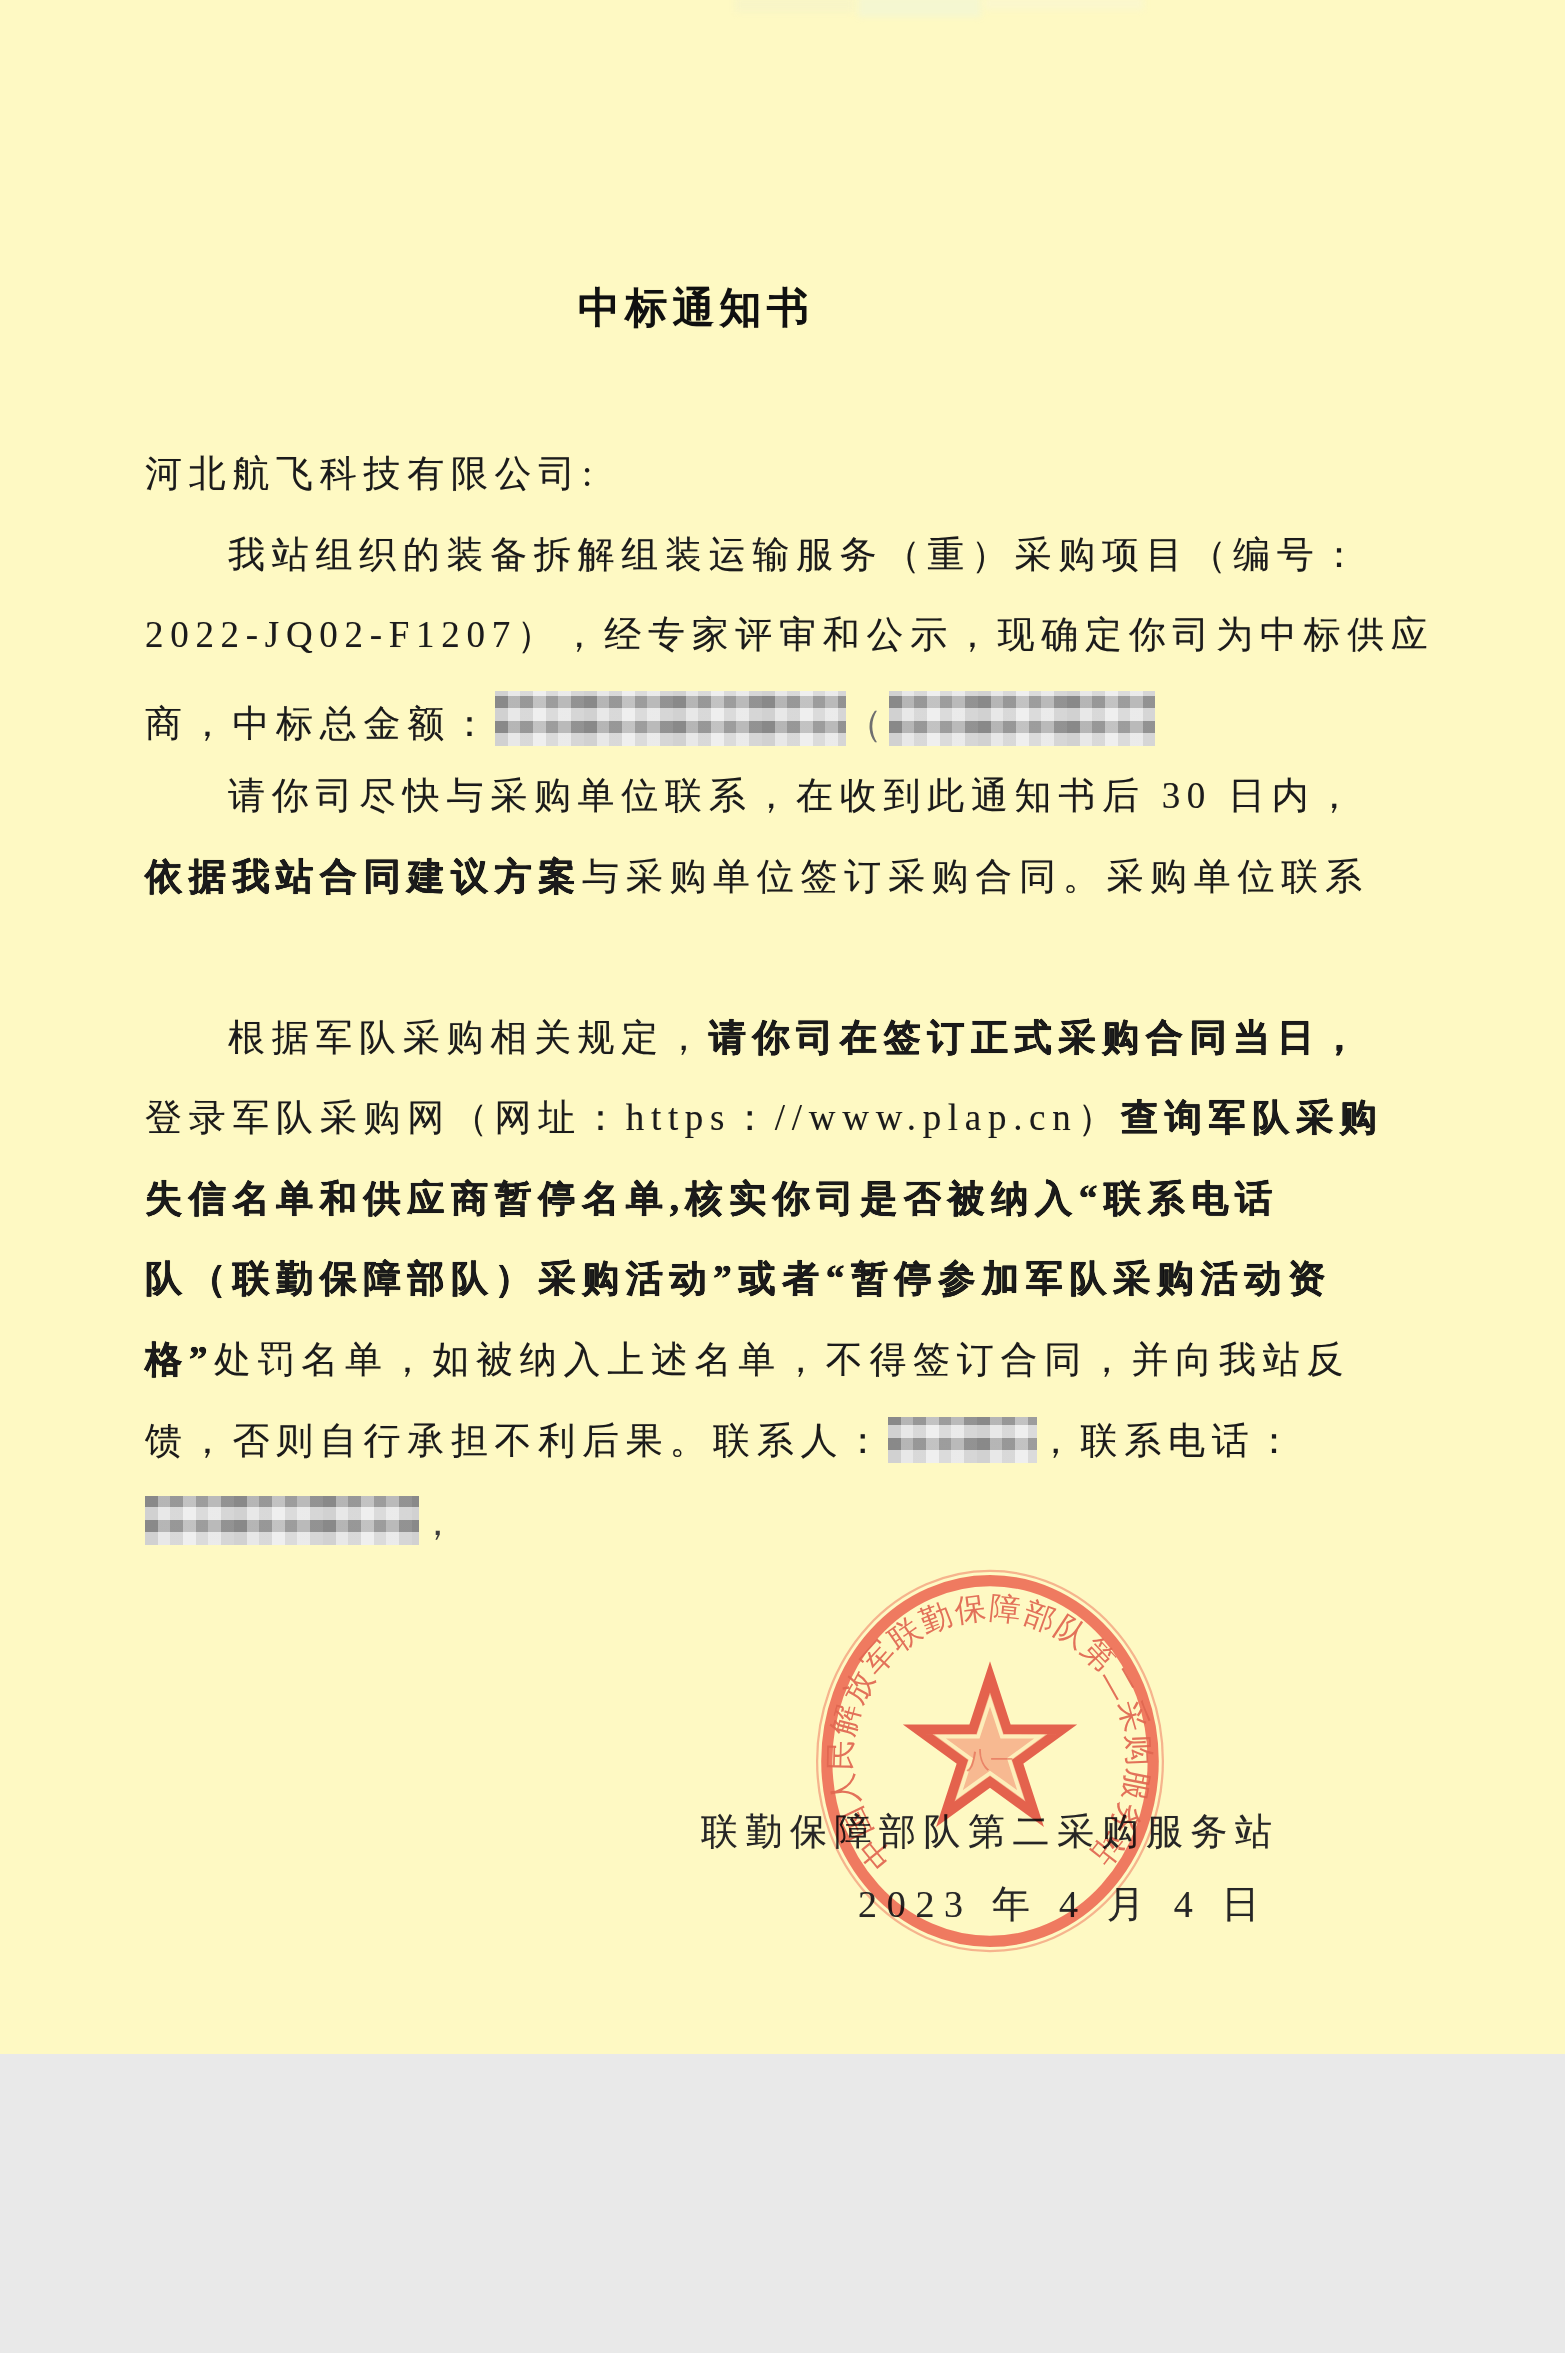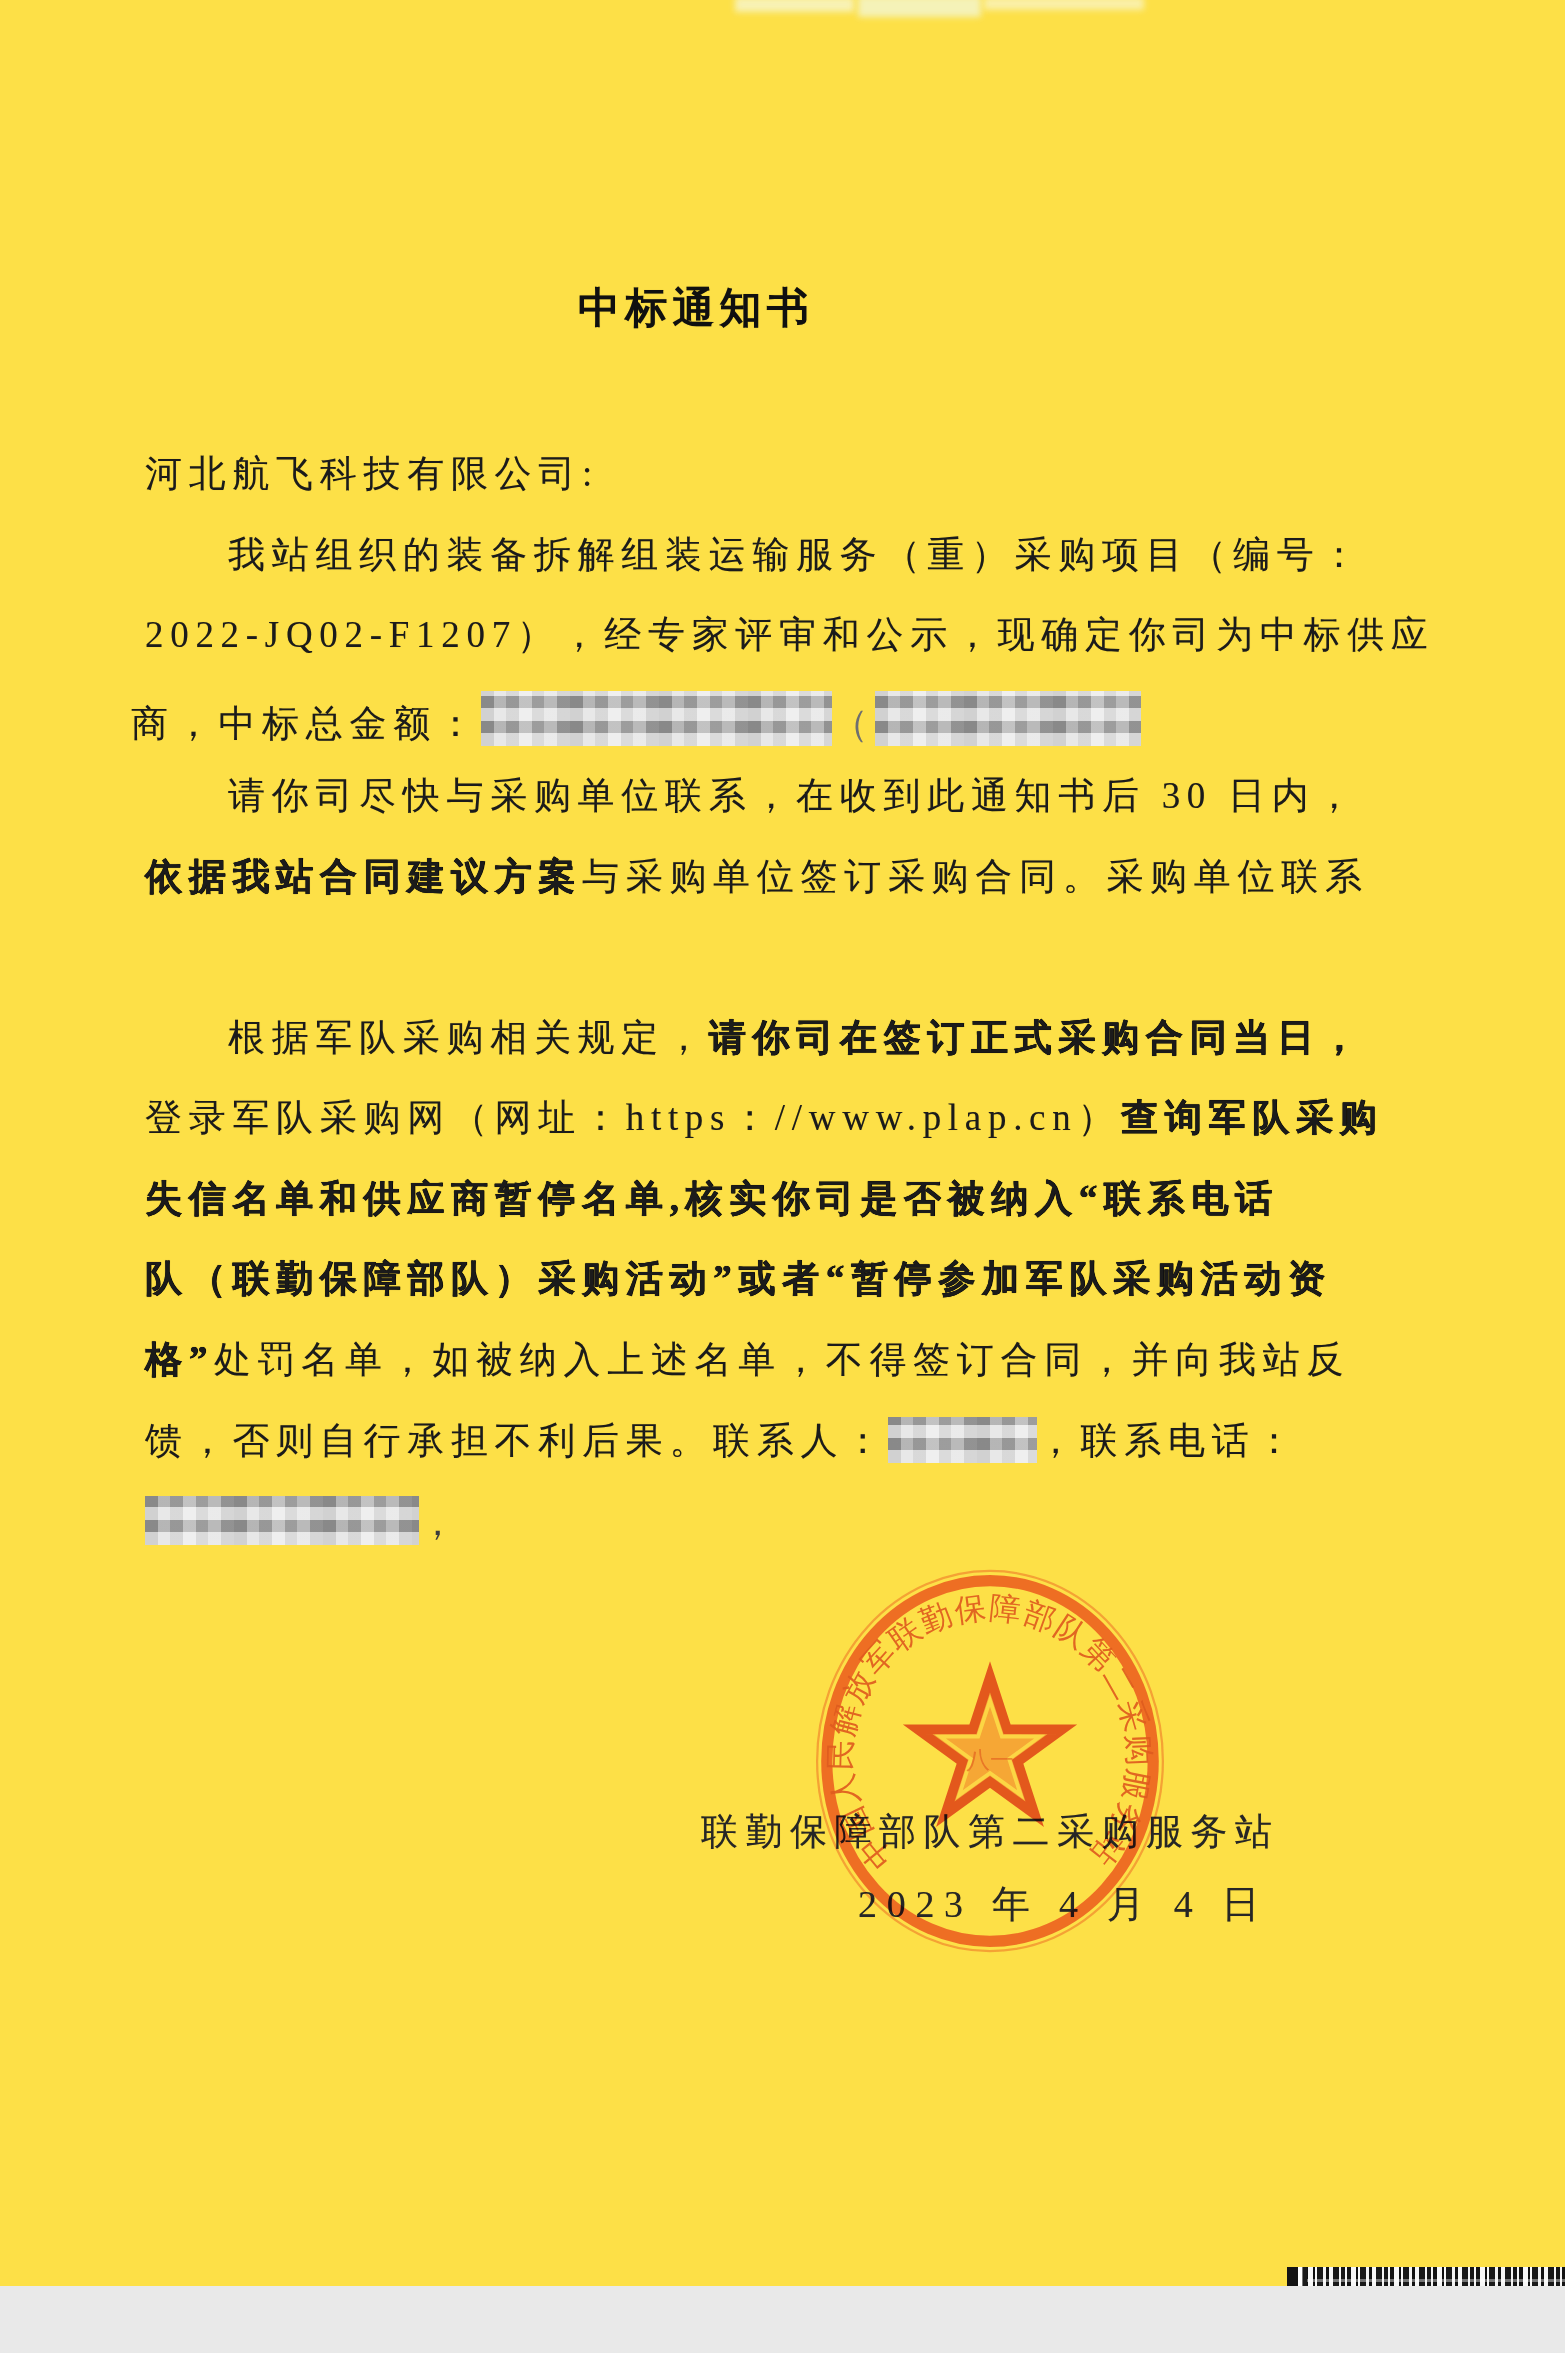--- a/index.html
+++ b/index.html
@@ -1,19 +1,19 @@
 <!DOCTYPE html>
 <html style="font-size:12px"><head>
 <meta charset="utf-8">
 <style>
   html,body{margin:0;padding:0;background:#e9e9e9;}
   .page{
     position:relative;
-    width:1565px;height:2286px;
-    background:#fde047;
+    width:1565px;height:2054px;
+    background:#fef9c3;
     overflow:hidden;
     font-family:"Liberation Serif","DejaVu Serif",serif;
   }
   .doc-title{
     position:absolute;
     font-size:42px;
     font-weight:bold;
     letter-spacing:5.2px;
     color:#101010;
     white-space:nowrap;
@@ -97,21 +97,21 @@
   <div class="smudge s3"></div>
 
   <div class="doc-title" style="left:578px;top:280px">中标通知书</div>
 
   <div class="line" style="left:145px;top:449px"><span>河北航飞科技有限公司:</span></div>
 
   <div class="line" style="left:228px;top:530px"><span>我站组织的装备拆解组装运输服务（重）采购项目（编号：</span></div>
 
   <div class="line" style="left:145px;top:610px"><span>2022-JQ02-F1207），经专家评审和公示，现确定你司为中标供应</span></div>
 
-  <div class="line" style="left:131px;top:691px"><span>商，中标总金额：</span><span class="mosaic" style="width:351px;height:55px"></span><span class="faint">（</span><span class="mosaic" style="width:266px;height:55px"></span></div>
+  <div class="line" style="left:145px;top:691px"><span>商，中标总金额：</span><span class="mosaic" style="width:351px;height:55px"></span><span class="faint">（</span><span class="mosaic" style="width:266px;height:55px"></span></div>
 
   <div class="line" style="left:228px;top:771px"><span>请你司尽快与采购单位联系，在收到此通知书后 30 日内，</span></div>
 
   <div class="line" style="left:145px;top:852px"><span class="b">依据我站合同建议方案</span><span>与采购单位签订采购合同。采购单位联系</span></div>
 
 
   <div class="line" style="left:228px;top:1013px"><span>根据军队采购相关规定，</span><span class="b">请你司在签订正式采购合同当日，</span></div>
 
   <div class="line" style="left:145px;top:1093px"><span>登录军队采购网（网址：https：//www.plap.cn）</span><span class="b">查询军队采购</span></div>
 

